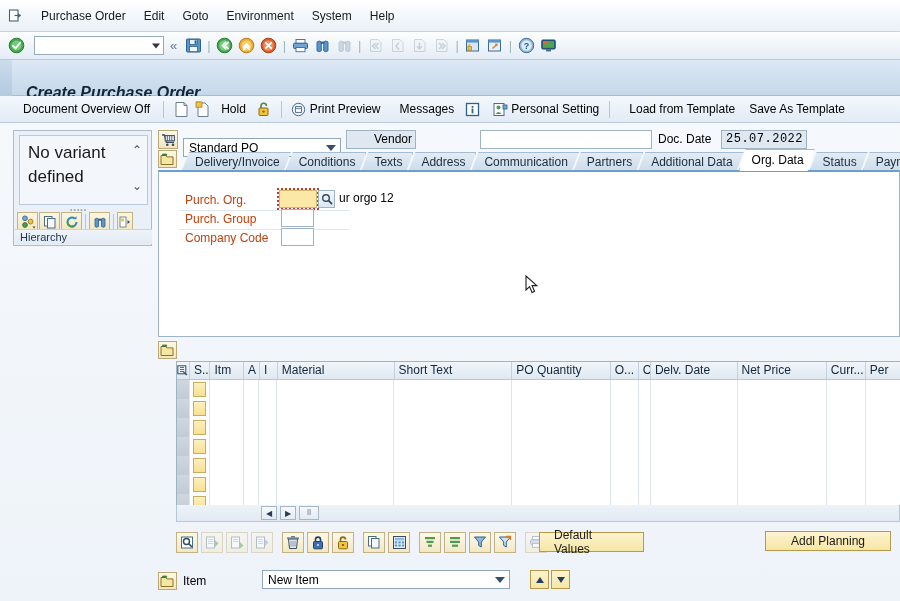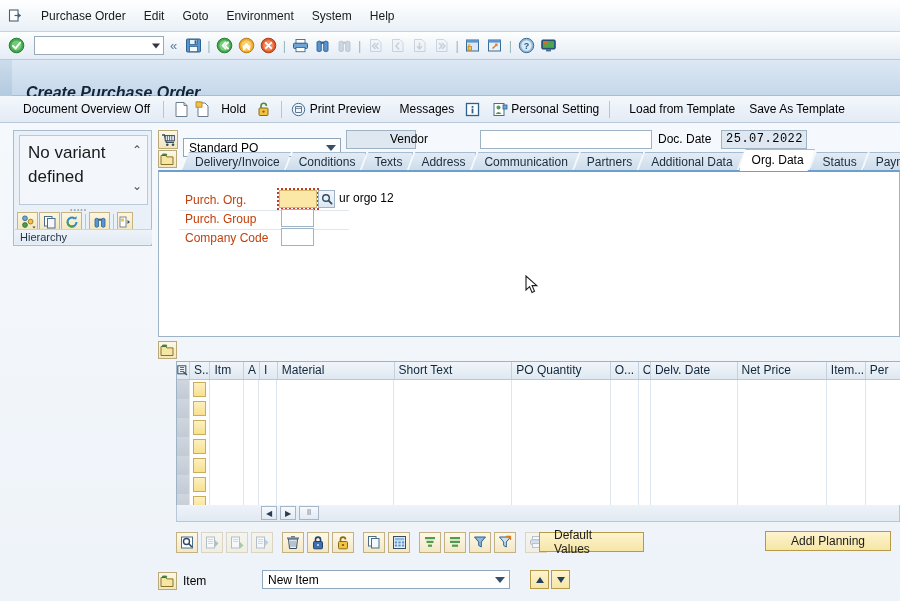--- a/index.html
+++ b/index.html
@@ -641,21 +641,21 @@
         <path d="M6.4 2.6 v5.2 M8.6 2.6 v5.2 M10.8 2.6 v5.2" stroke="#3a4d60" stroke-width=".8"></path>
         <circle cx="6.3" cy="11.8" r="1.3" fill="#3a4d60"></circle>
         <circle cx="12" cy="11.8" r="1.3" fill="#3a4d60"></circle>
       </svg>
     </div>
     <div class="po-combo">
       <span class="lbl">Standard PO</span>
       <span class="ddarrow"></span>
     </div>
     <div class="inp" style="position:absolute;left:188px;top:0;width:70px;"></div>
-    <span class="fl" style="left:232px;top:0;">Vendor</span>
+    <span class="fl" style="left:216px;top:0;">Vendor</span>
     <div class="inp white" style="position:absolute;left:322px;top:0;width:172px;"></div>
     <span class="fl" style="left:500px;top:0;">Doc. Date</span>
     <div style="position:absolute;left:563px;top:0;width:86px;height:19px;border:1px solid #9fb3c6;background:#dfe8f1;font-family:'Liberation Mono',monospace;font-size:12px;line-height:17px;padding-left:4px;letter-spacing:.5px;">
       <span>25.07.2022</span>
     </div>
   </div>
 
   <div class="tabstrip">
     <div class="tab-ico">
       <svg width="15" height="14" viewBox="0 0 15 14">
@@ -724,21 +724,21 @@
         <div class="gh" style="width: 36px;"><span>Itm</span></div>
         <div class="gh" style="width: 17px;"><span>A</span></div>
         <div class="gh" style="width: 19px;"><span>I</span></div>
         <div class="gh" style="width: 127px;"><span>Material</span></div>
         <div class="gh" style="width: 128px;"><span>Short Text</span></div>
         <div class="gh" style="width: 107px;"><span>PO Quantity</span></div>
         <div class="gh" style="width: 30px;"><span>O...</span></div>
         <div class="gh" style="width: 13px;"><span>C</span></div>
         <div class="gh" style="width: 94px;"><span>Delv. Date</span></div>
         <div class="gh" style="width: 97px;"><span>Net Price</span></div>
-        <div class="gh" style="width: 42px;"><span>Item...</span></div>
+        <div class="gh" style="width: 42px;"><span>Curr...</span></div>
         <div class="gh" style="width: 38px;"><span>Per</span></div>
       </div>
     <div class="gridbody" id="gridbody">
         <div class="grow">
           <div class="gc selcol" style="width: 14px;"></div>
           <div class="gc statuscol" style="width: 22px;">
             <div class="statusbox"></div>
           </div>
           <div class="gc" style="width: 36px;">
             <span style="font-size: 12px; padding-left: 4px; display: block; line-height: 18px;"></span>

